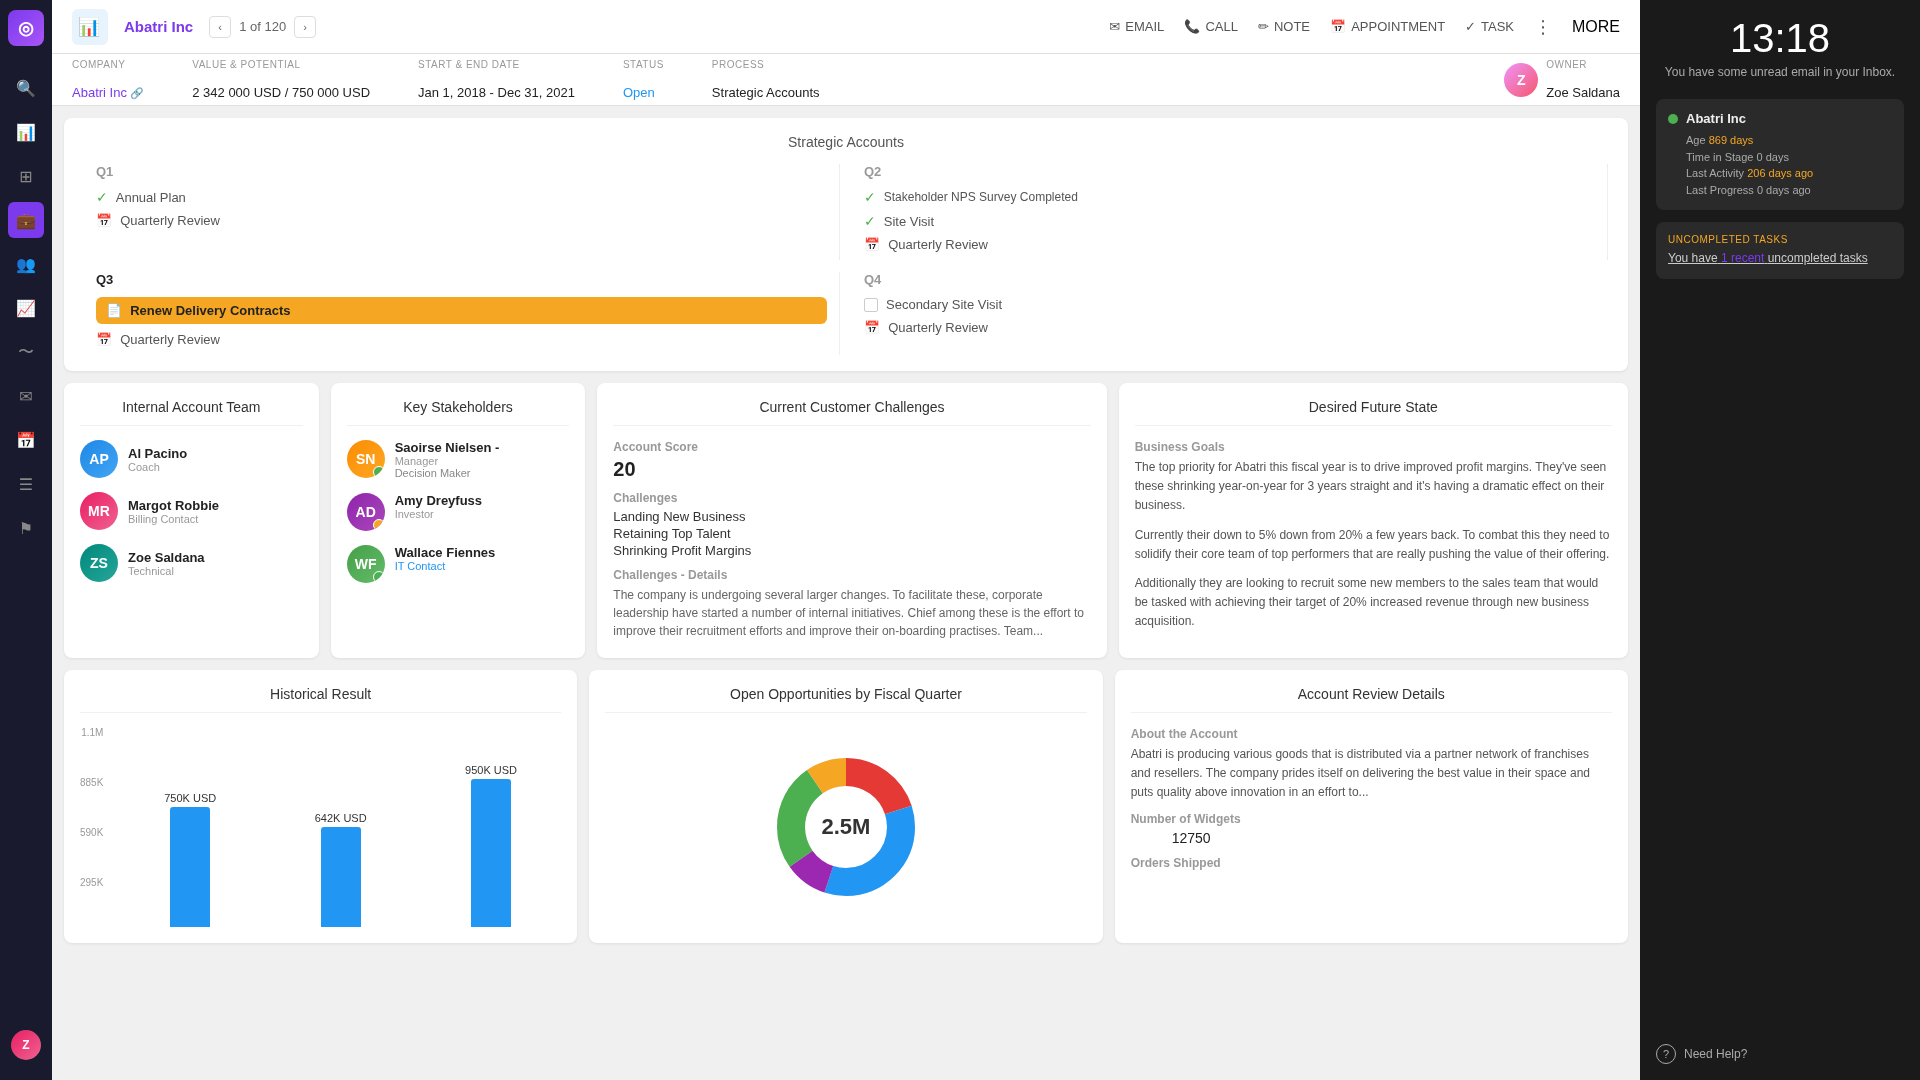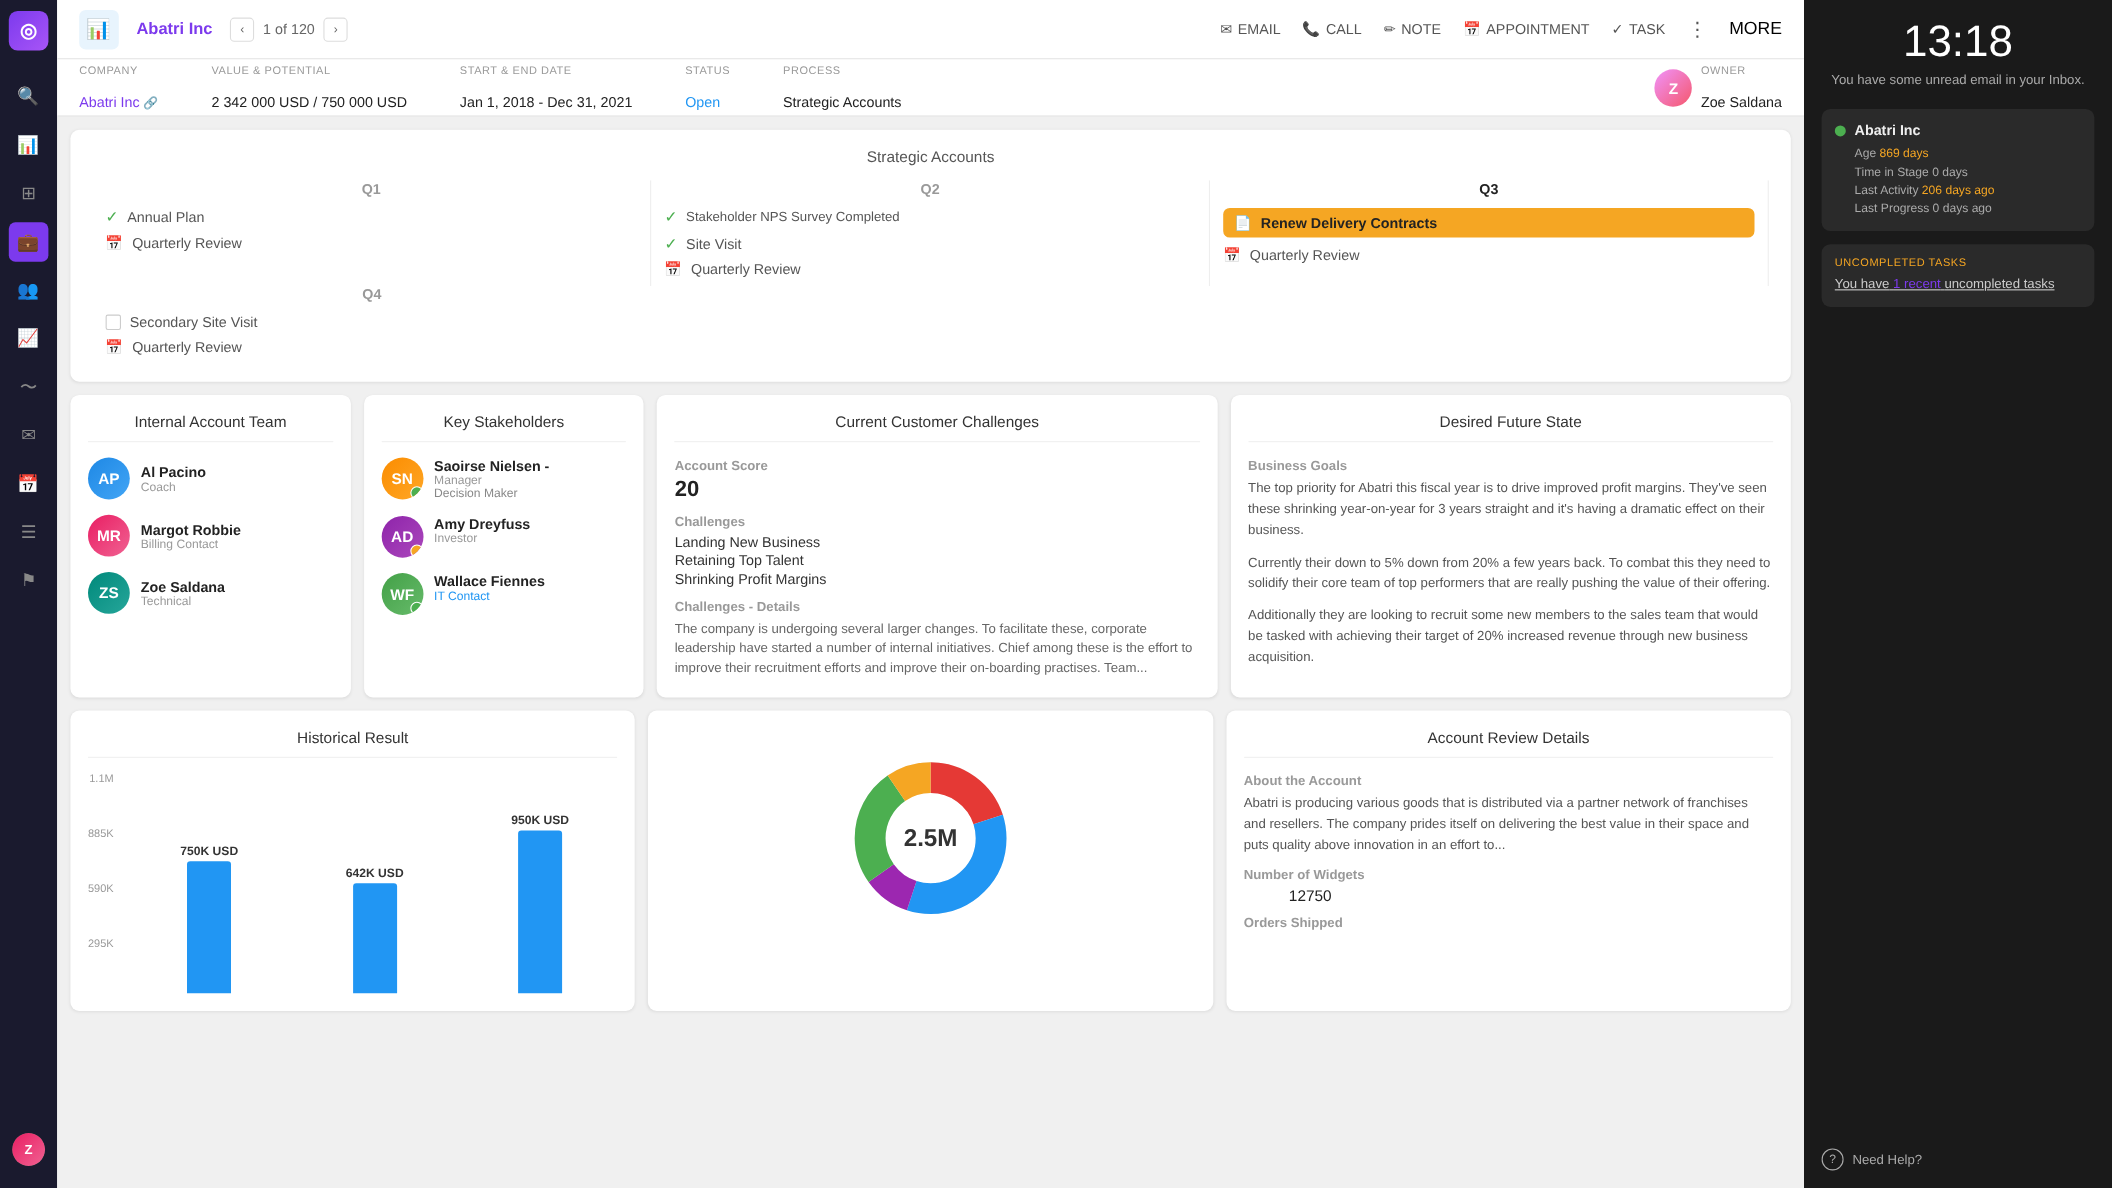--- a/index.html
+++ b/index.html
@@ -131,23 +131,22 @@
       box-shadow: 0 1px 3px rgba(0,0,0,0.08);
     }
     .strategic-title {
       text-align: center;
       font-size: 14px;
       color: #555;
       margin-bottom: 14px;
     }
     .quarters-grid {
       display: grid;
-      grid-template-columns: 1fr 1fr 1fr;
-      gap: 0;
-      text-align: center;
+      grid-template-columns: 1fr 1fr;
+      gap: 12px;
     }
     .quarter-col { padding: 0 12px; border-right: 1px solid #eee; }
     .quarter-col:last-child { border-right: none; }
     .quarter-label {
       font-size: 13px; font-weight: 600; color: #999;
       margin-bottom: 10px;
     }
     .quarter-label.active { color: #222; }
     .quarter-item {
       display: flex; align-items: center; gap: 8px;
@@ -250,21 +249,21 @@
       display: flex;
       flex-direction: column;
       align-items: center;
       flex: 1;
     }
     .bar {
       background: #2196F3;
       border-radius: 3px 3px 0 0;
       width: 40px;
     }
-    .bar-label-top { font-size: 11px; color: #333; margin-bottom: 3px; font-weight: 700; }
+    .bar-label-top { font-size: 11px; color: #333; margin-bottom: 3px; font-weight: 400; }
     .y-axis {
       position: absolute;
       left: 0; top: 0; bottom: 0;
       display: flex; flex-direction: column;
       justify-content: space-between;
       font-size: 10px; color: #999;
     }
 
     
     .donut-container {
@@ -598,20 +597,21 @@
             </div>
             <div class="bar-group">
               <span class="bar-label-top">950K USD</span>
               <div class="bar" style="height:148px;"></div>
             </div>
           </div>
         </div>
       </div>
 
       <div class="card">
+        <div class="card-title">Open Opportunities by Fiscal Quarter</div>
         <div class="donut-container">
           <svg width="160" height="160" viewBox="0 0 160 160">
 
             <circle cx="80" cy="80" r="55" fill="none" stroke="#eee" stroke-width="28"></circle>
 
             <circle cx="80" cy="80" r="55" fill="none" stroke="#e53935" stroke-width="28" stroke-dasharray="69 346" stroke-dashoffset="0" transform="rotate(-90 80 80)"></circle>
 
             <circle cx="80" cy="80" r="55" fill="none" stroke="#2196F3" stroke-width="28" stroke-dasharray="121 294" stroke-dashoffset="-69" transform="rotate(-90 80 80)"></circle>
 
             <circle cx="80" cy="80" r="55" fill="none" stroke="#9c27b0" stroke-width="28" stroke-dasharray="35 380" stroke-dashoffset="-190" transform="rotate(-90 80 80)"></circle>

